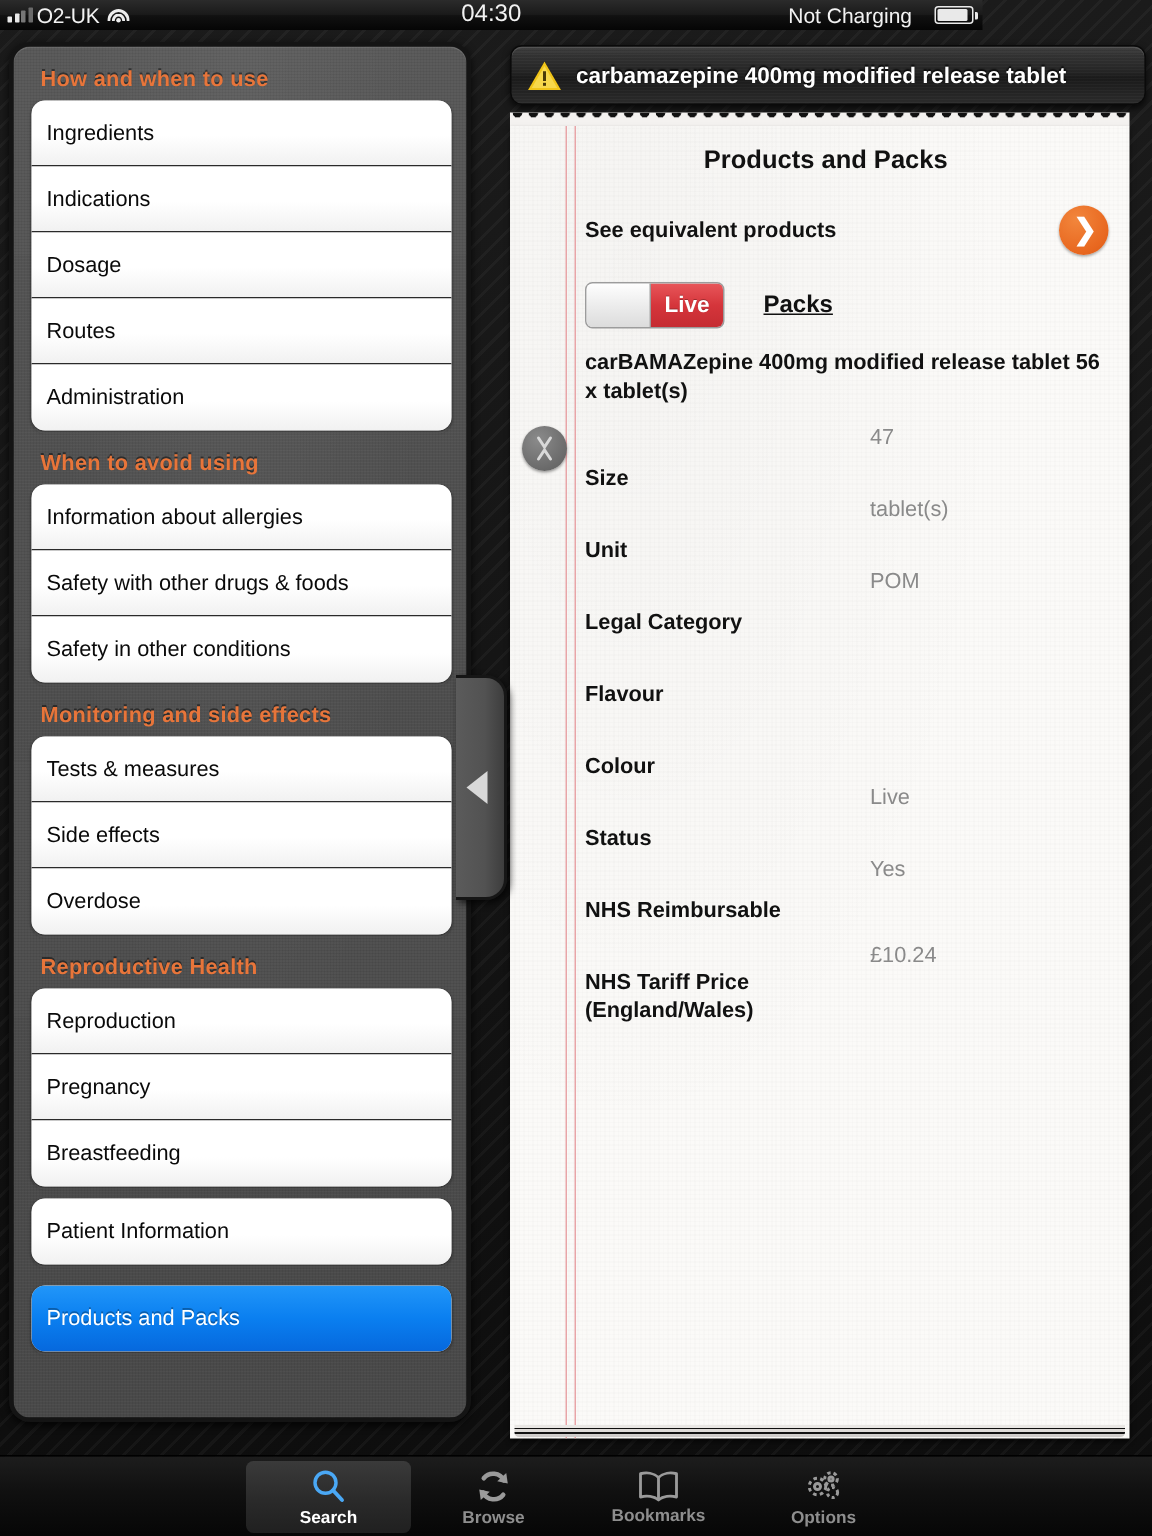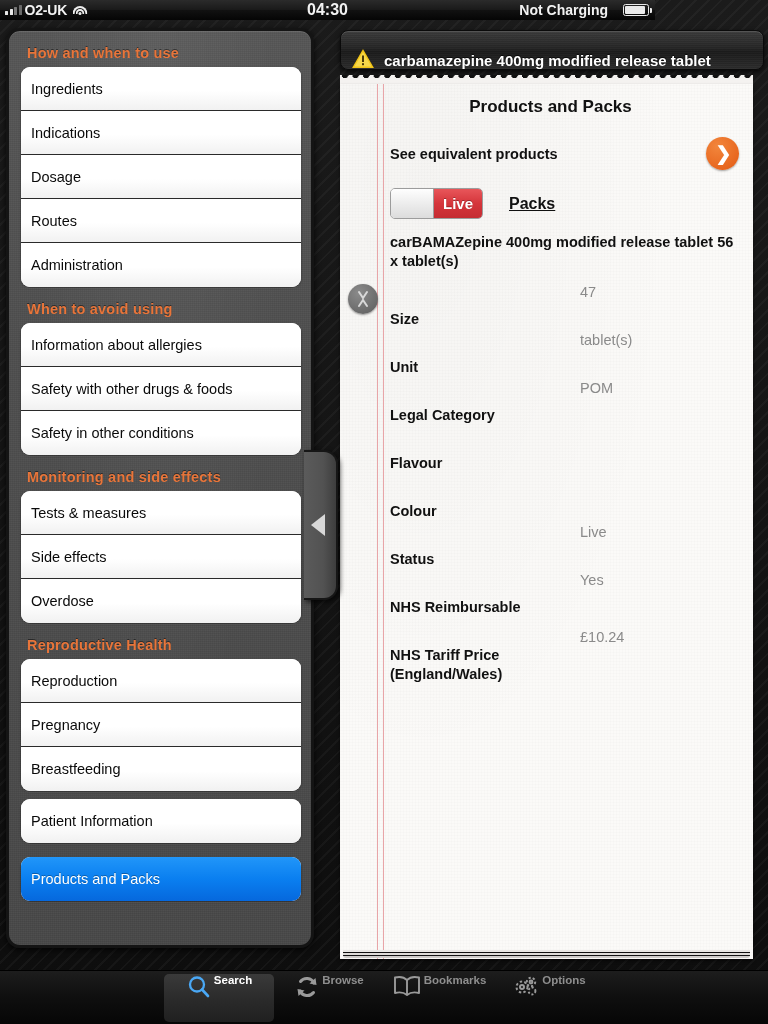--- a/index.html
+++ b/index.html
@@ -14,21 +14,21 @@
     width: 768px; height: 1024px;
     background:
       repeating-linear-gradient(-45deg, rgba(255,255,255,0.035) 0px, rgba(255,255,255,0.035) 2px, rgba(0,0,0,0) 2px, rgba(0,0,0,0) 9px),
       linear-gradient(180deg,#1b1b1b 0%, #141414 50%, #0d0d0d 100%);
   }
 
   
   #statusbar {
     position: absolute; left:0; top:0; width:655px; height:20px;
     background: linear-gradient(180deg,#2b2b2b 0%, #1a1a1a 48%, #111 52%, #050505 100%);
-    color:#f2f2f2; font-size:13px; font-weight:bold;
+    color:#f2f2f2; font-size:13px; font-weight:normal;
     display:flex; align-items:center;
   }
   #sb-left { display:flex; align-items:center; gap:3px; margin-left:5px; }
   .sig { display:inline-flex; align-items:flex-end; gap:1.5px; height:10px; }
   .sig i { display:block; width:3px; background:#e8e8e8; border-radius:0.5px; }
   .sig i:nth-child(1){height:4px}
   .sig i:nth-child(2){height:6px}
   .sig i:nth-child(3){height:8px; background:#777}
   .sig i:nth-child(4){height:10px; background:#6a6a6a}
   .sig i:nth-child(5){height:11px; background:#5e5e5e; display:none}
@@ -107,21 +107,21 @@
   
   #rightpanel { position:absolute; left:340px; top:30px; width:424px; height:940px; }
 
   #titlebar {
     position:relative; height:40px; border-radius:8px;
     background:
       repeating-linear-gradient(0deg, rgba(255,255,255,0.022) 0 1px, rgba(0,0,0,0.03) 1px 2px),
       linear-gradient(180deg,#3b3b3b 0%, #252525 45%, #1b1b1b 55%, #2c2c2c 100%);
     border:1px solid #0a0a0a;
     box-shadow:0 2px 5px rgba(0,0,0,0.75), inset 0 1px 0 rgba(255,255,255,0.14);
-    display:flex; align-items:flex-end; padding:0 10px; gap:9px;
+    display:flex; align-items:center; padding:0 10px; gap:9px;
   }
   .warn-tri { width:24px; height:21px; position:relative; flex:none; }
   .warn-tri svg { display:block; }
   #titletext { color:#fff; font-size:15px; font-weight:bold; text-shadow:0 -1px 1px rgba(0,0,0,0.8); }
 
   
   #notepad { position:relative; margin-top:5px; width:413px; height:890px; }
   #perf {
     height:9px; width:413px;
     background:
@@ -195,21 +195,21 @@
   .dvalue { font-size:14.5px; color:#8a8a8a; line-height:19px; padding-top:1px; }
   .drow.tall .dvalue { padding-top:10px; }
 
   
   #tabbar {
     position:absolute; left:0; bottom:0; width:768px; height:54px;
     background:linear-gradient(180deg,#1d1d1d 0%, #101010 45%, #060606 100%);
     border-top:1px solid #000;
     display:flex; align-items:center; justify-content:center; gap:0;
   }
-  .tab { width:110px; height:48px; display:flex; flex-direction:row; align-items:flex-start; justify-content:center; gap:2px; border-radius:5px; }
+  .tab { width:110px; height:48px; display:flex; flex-direction:column; align-items:center; justify-content:center; gap:2px; border-radius:5px; }
   .tab.active { background:linear-gradient(180deg,#3a3a3a 0%, #2a2a2a 55%, #202020 100%); }
   .tab .lbl { font-size:11.5px; font-weight:bold; color:#8e8e8e; }
   .tab.active .lbl { color:#fff; }
   .tab svg { display:block; }
 </style>
 </head>
 <body>
 
 <div id="app">
 

